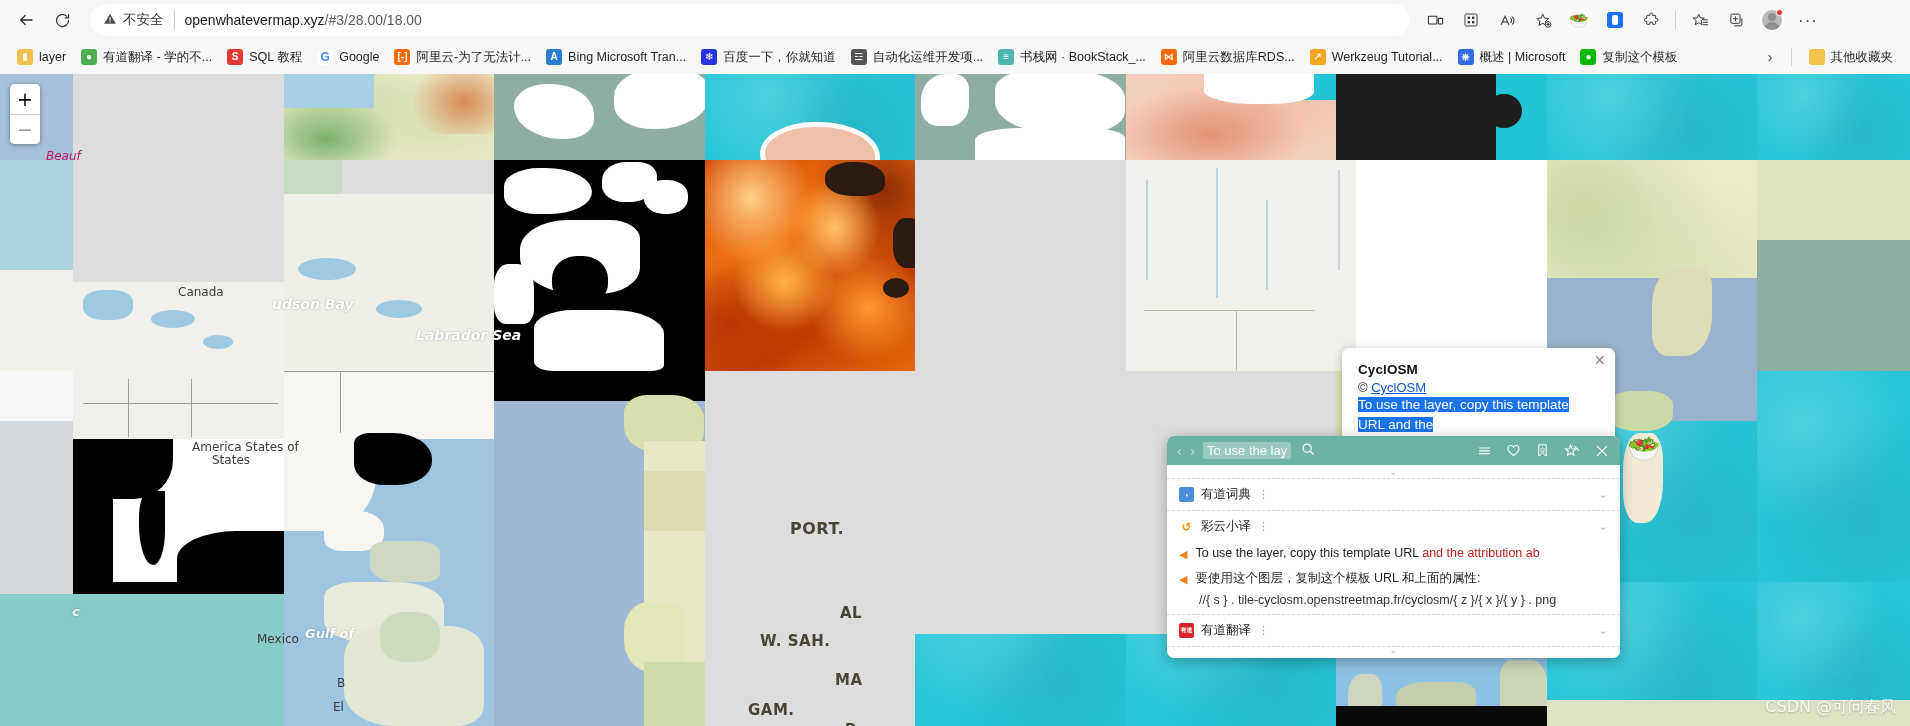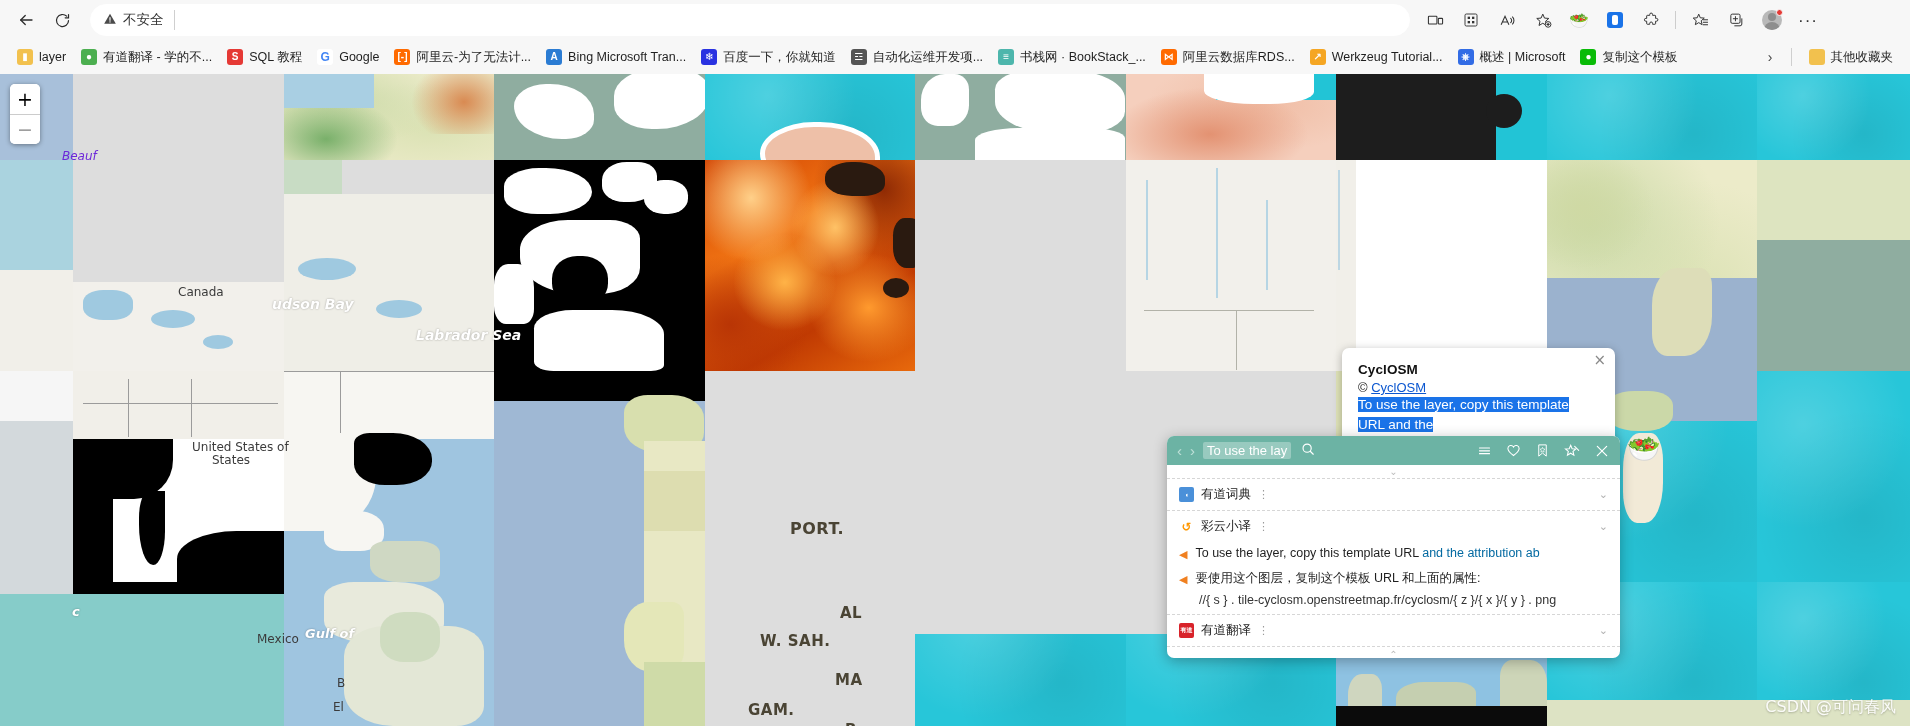--- a/index.html
+++ b/index.html
@@ -119,21 +119,21 @@
   .t-fadegray { background: #f6f6f6; }
 
   
   .maplabel {
     position: absolute; white-space: nowrap; pointer-events: none;
     font-family: "DejaVu Sans", "Liberation Sans", sans-serif;
   }
   .lbl-dark { color: #3b3b3b; }
   .lbl-white { color: #ffffff; font-style: italic; font-weight: bold;
                text-shadow: 0 0 2px rgba(0,0,0,.35); }
-  .lbl-water { color: #6d28d9; font-style: italic; margin-left: 16px; }
+  .lbl-water { color: #be185d; font-style: italic; }
   .lbl-caps { color: #4a4434; font-weight: bold; letter-spacing: .5px; }
 
   
   #zoom-ctl {
     position: absolute; left: 10px; top: 10px; width: 30px;
     border-radius: 5px; overflow: hidden; z-index: 20;
     box-shadow: 0 1px 5px rgba(0,0,0,.4); background: #fff;
   }
   #zoom-ctl div {
     width: 30px; height: 30px; display: flex; align-items: center; justify-content: center;
@@ -198,21 +198,21 @@
     font-size: 7px; color: #fff; line-height: 1; font-weight: bold;
   }
   .tp-dots { color: #9a9a9a; font-size: 11px; letter-spacing: 1px; }
   .tp-chev { margin-left: auto; color: #b0b0b0; font-size: 11px; cursor: pointer; }
   .tp-line {
     display: flex; align-items: flex-start; gap: 8px; padding: 2px 12px 4px 12px;
     font-size: 12.5px; color: #1f1f1f; line-height: 1.5;
   }
   .tp-speaker { color: #f08020; font-size: 11px; flex: 0 0 auto; margin-top: 2px; }
   .tp-src { white-space: nowrap; overflow: hidden; }
-  .tp-src .fade { color: #0369a1; }
+  .tp-src .fade { color: #b91c1c; }
   .tp-url {
     padding: 1px 12px 7px 32px; font-size: 12.5px; color: #333; white-space: nowrap;
   }
   #tp-collapse-bottom {
     height: 16px; display: flex; align-items: center; justify-content: center;
     color: #bdbdbd; font-size: 10px; flex: 0 0 auto;
   }
 
   
   #bowl-icon {
@@ -251,20 +251,21 @@
       <div id="security-chip">
         <span id="warn-icon">
           <svg width="14" height="14" viewBox="0 0 24 24" fill="#5a5a5a">
             <path d="M12 3 L22 20 H2 Z" fill="#4a4a4a"></path>
             <rect x="11" y="9" width="2" height="6" fill="#fff"></rect>
             <rect x="11" y="16" width="2" height="2" fill="#fff"></rect>
           </svg>
         </span>
         <span>不安全</span>
       </div>
+      <div id="url-text"><b>openwhatevermap.xyz</b><span>/#3/28.00/18.00</span></div>
     </div>
 
     <div id="toolbar-right">
       <div class="tb-icon">
         <svg width="17" height="17" viewBox="0 0 24 24" fill="none" stroke="#333" stroke-width="1.5">
           <rect x="2" y="6" width="12" height="11" rx="1"></rect>
             <rect x="16" y="9" width="6" height="8" rx="1"></rect>
         </svg>
       </div>
       <div class="tb-icon">
@@ -568,21 +569,21 @@
     <div style="position:absolute;left:0;top:118px;width:210px;height:26px;background:#dde3c4"></div>
   </div>
   <div class="tile t-cyan" style="left:1757px;top:508px;width:153px;height:144px">
     <div style="position:absolute;left:0;top:118px;width:153px;height:26px;background:#dde3c4"></div>
   </div>
 
   <div class="maplabel lbl-water" style="left: 46px; top: 75px; font-size: 12px;">Beauf</div>
     <div class="maplabel lbl-dark" style="left: 178px; top: 211px; font-size: 12px;">Canada</div>
     <div class="maplabel lbl-white" style="left: 272px; top: 222px; font-size: 14px;">udson Bay</div>
     <div class="maplabel lbl-white" style="left: 416px; top: 253px; font-size: 14px;">Labrador Sea</div>
-    <div class="maplabel lbl-dark" style="left: 192px; top: 366px; font-size: 12px;">United States of</div>
+    <div class="maplabel lbl-dark" style="left: 192px; top: 366px; font-size: 12px;">America States of</div>
     <div class="maplabel lbl-dark" style="left: 212px; top: 379px; font-size: 12px;">States</div>
     <div class="maplabel lbl-white" style="left: 72px; top: 530px; font-size: 13px;">c</div>
     <div class="maplabel lbl-dark" style="left: 257px; top: 558px; font-size: 12px;">Mexico</div>
     <div class="maplabel lbl-white" style="left: 305px; top: 552px; font-size: 13px;">Gulf of</div>
     <div class="maplabel lbl-dark" style="left: 337px; top: 602px; font-size: 12px;">B</div>
     <div class="maplabel lbl-dark" style="left: 333px; top: 626px; font-size: 12px;">El</div>
     <div class="maplabel lbl-caps" style="left: 790px; top: 445px; font-size: 16px;">PORT.</div>
     <div class="maplabel lbl-caps" style="left: 840px; top: 530px; font-size: 15px;">AL</div>
     <div class="maplabel lbl-caps" style="left: 760px; top: 558px; font-size: 15px;">W. SAH.</div>
     <div class="maplabel lbl-caps" style="left: 835px; top: 597px; font-size: 15px;">MA</div>

